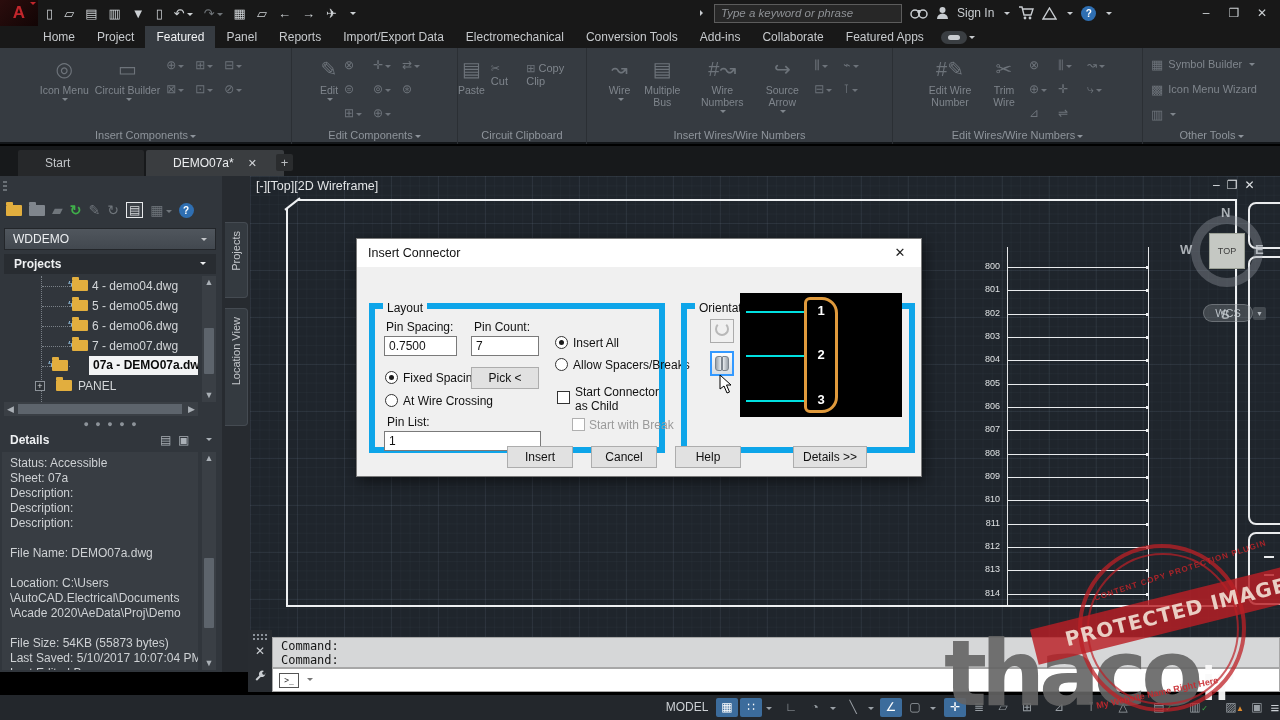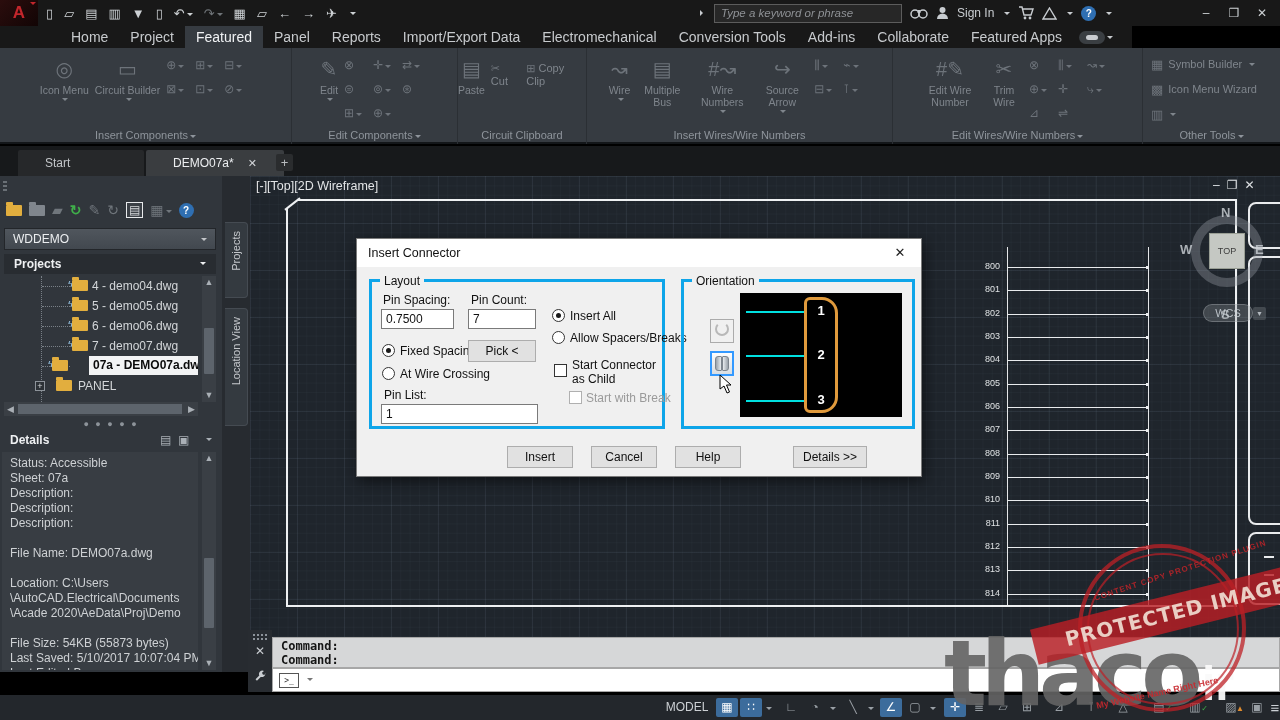--- a/index.html
+++ b/index.html
@@ -15,21 +15,21 @@
   .tbtitle { position:absolute; left:442px; top:0; height:26px; line-height:26px; color:#d2d5d8; font-size:12.5px; display:flex; gap:18px; }
   .infocenter { position:absolute; left:700px; top:2px; height:22px; display:flex; align-items:center; gap:8px; color:#c8ccd0; font-size:12px; }
   .srchbox { width:188px; height:19px; background:#272727; border:1px solid #5c5c5c; color:#d0d0d0; font-style:italic; font-size:11.5px; padding:0 6px; font-family:"Liberation Sans",sans-serif; }
   .srchbox::placeholder { color:#8f9296; font-style:italic; }
   .winbtns { position:absolute; right:4px; top:0; display:flex; }
   .winbtns span { width:28px; height:26px; line-height:26px; text-align:center; color:#cdd1d4; font-size:12px; }
   .cv { display:inline-block; width:0; height:0; border:3.5px solid transparent; border-top-color:currentColor; vertical-align:middle; margin-left:2px; position:relative; top:2px; }
   .cr { display:inline-block; width:0; height:0; border:3.5px solid transparent; border-left-color:currentColor; vertical-align:middle; }
 
   
-  .menubar { position:absolute; left:0; top:26px; width:1132px; height:22px; background:#181818; display:flex; align-items:stretch; padding-left:60px; z-index:19; color:#c7cacd; font-size:14px; }
+  .menubar { position:absolute; left:0; top:26px; width:1280px; height:22px; background:#181818; display:flex; align-items:stretch; padding-left:32px; z-index:19; color:#c7cacd; font-size:12px; }
   .mtab { padding:0 11px; line-height:22px; white-space:nowrap; }
   .mtab.active { background:#363b41; color:#f0f2f4; }
   .mpill { align-self:center; width:26px; height:13px; background:#3a3e42; border-radius:7px; position:relative; margin-left:6px; }
   .mpill::after { content:""; position:absolute; left:7px; top:4px; width:12px; height:5px; background:#c9ccd0; border-radius:3px; }
 
   
   .ribbon { position:absolute; left:0; top:48px; width:1280px; height:96px; background:#363b41; border-bottom:2px solid #131619; z-index:18; color:#83888e; }
   .rp { position:absolute; top:0; height:96px; border-right:1px solid #2b2f34; }
   .rp-title { position:absolute; bottom:3px; left:0; width:100%; text-align:center; font-size:11px; color:#8e949b; white-space:nowrap; }
   .rp-body { position:absolute; left:0; top:6px; width:100%; height:70px; display:flex; align-items:flex-start; justify-content:center; gap:6px; }
@@ -107,42 +107,42 @@
   .vc-l { position:absolute; font-weight:bold; font-size:13px; color:rgba(205,210,215,.8); z-index:6; }
   .vc-top { position:absolute; left:959px; top:57px; width:36px; height:36px; background:#c5c8c3; border:1px solid #999e94; color:#3c3c3c; font-size:9px; text-align:center; line-height:34px; z-index:6; }
   .wcs { position:absolute; left:953px; top:128px; width:50px; height:18px; background:rgba(145,151,157,.3); border:1px solid rgba(185,190,195,.35); border-radius:9px; color:rgba(205,211,217,.85); font-size:11px; text-align:center; line-height:16px; z-index:6; }
   .wcs .mini { position:absolute; right:-14px; top:2px; width:13px; height:13px; background:rgba(145,151,157,.3); border-radius:2px; color:rgba(205,211,217,.8); font-size:7px; line-height:13px; }
   .ztick { position:absolute; left:1014px; width:10px; height:2px; background:#e9ebed; }
 
   
   .dialog { position:absolute; left:356px; top:238px; width:566px; height:239px; background:#f0f0f0; border:1px solid #7b7b7b; box-shadow:2px 4px 14px rgba(0,0,0,.55); z-index:50; font-size:12px; color:#111; }
   .dlg-title { position:absolute; left:0; top:0; width:100%; height:28px; background:#fff; line-height:28px; padding-left:11px; font-size:12.5px; }
   .dlg-x { position:absolute; right:6px; top:4px; width:30px; height:20px; text-align:center; line-height:20px; font-size:13px; color:#222; }
-  .grp { position:absolute; border:3px solid #0ea5e9; }
+  .grp { position:absolute; border:6px solid #0ea5e9;margin-top:24px; }
   .grp-lg { position:absolute; top:-8px; left:8px; background:#f0f0f0; padding:0 4px; }
   .din { position:absolute; background:#fff; border:1px solid #7a7a7a; font-size:12px; padding:0 4px; font-family:"Liberation Sans",sans-serif; color:#111; }
   .dlbl { position:absolute; white-space:nowrap; }
   .radio { position:absolute; width:13px; height:13px; border:1px solid #333; border-radius:50%; background:#fff; }
   .radio.sel::after { content:""; position:absolute; left:3px; top:3px; width:5px; height:5px; background:#1a1a1a; border-radius:50%; }
   .chk { position:absolute; width:13px; height:13px; border:1px solid #333; background:#fff; }
   .chk.dis { border-color:#b0b0b0; }
   .dbtn { position:absolute; height:22px; background:#e1e1e1; border:1px solid #adadad; text-align:center; line-height:20px; font-size:12px; color:#111; }
   .prev { position:absolute; left:383px; top:54px; width:162px; height:124px; background:#000; }
   .pwire { position:absolute; left:6px; width:58px; height:2px; }
   .pconn { position:absolute; left:64px; top:4px; width:34px; height:116px; border:3px solid #e09a3c; border-radius:6px 16px 16px 6px; }
   .ppin { position:absolute; left:71px; width:20px; text-align:center; color:#fff; font-weight:bold; font-size:13px; }
   .obtn { position:absolute; width:24px; height:24px; background:#f0f0f0; border:1px solid #ababab; text-align:center; }
   .obtn.hl { border:2px solid #3399ff; background:linear-gradient(#fdfdfd,#d8dde2); }
   .rot { display:inline-block; margin-top:2px; width:14px; height:14px; border:2px solid #b8b8b8; border-radius:50%; border-top-color:transparent; }
   .flipg { display:inline-block; margin-top:3px; width:7px; height:15px; background:linear-gradient(90deg,#9aa2aa,#e8ecef); border:1px solid #7d858d; border-radius:3px 1px 1px 3px; }
   .flipg.r { transform:scaleX(-1); }
 
   
   .cmdstrip { position:absolute; left:248px; top:630px; width:24px; height:62px; background:#282c31; z-index:30; color:#c9cdd1; }
-  .cmdhist { position:absolute; left:272px; top:637px; width:1008px; height:31px; background:#d6d7d8; border:1px solid #a7a7a7; z-index:30; font-family:"DejaVu Sans Mono",monospace; font-size:12px; color:#151515; padding:1px 8px; line-height:14px;font-weight:bold; }
+  .cmdhist { position:absolute; left:272px; top:637px; width:1008px; height:31px; background:#d6d7d8; border:1px solid #a7a7a7; z-index:30; font-family:"DejaVu Sans Mono",monospace; font-size:12px; color:#151515; padding:1px 8px; line-height:14px; }
   .cmdinput { position:absolute; left:272px; top:668px; width:1008px; height:24px; background:#fff; border:1px solid #a7a7a7; z-index:30; }
   .termchip { position:absolute; left:6px; top:4px; width:20px; height:15px; border:1px solid #555; font-size:8px; color:#333; text-align:center; line-height:13px; font-family:"DejaVu Sans Mono",monospace; }
 
   
   .statusbar { position:absolute; left:0; top:695px; width:1280px; height:25px; background:#23272c; z-index:28; color:#ccd0d4; }
   .sb { position:absolute; top:3px; height:19px; line-height:19px; font-size:12px; text-align:center; }
   .sbic { width:22px; border-radius:2px; font-size:12px; color:#9aa0a6; }
   .sbic.on { background:#3c6c9c; color:#fff; }
   .sbcv { width:10px; color:#9aa0a6; }
   .chkmark { position:absolute; font-size:8px; color:#3fae4a; right:-2px; bottom:-1px; }

